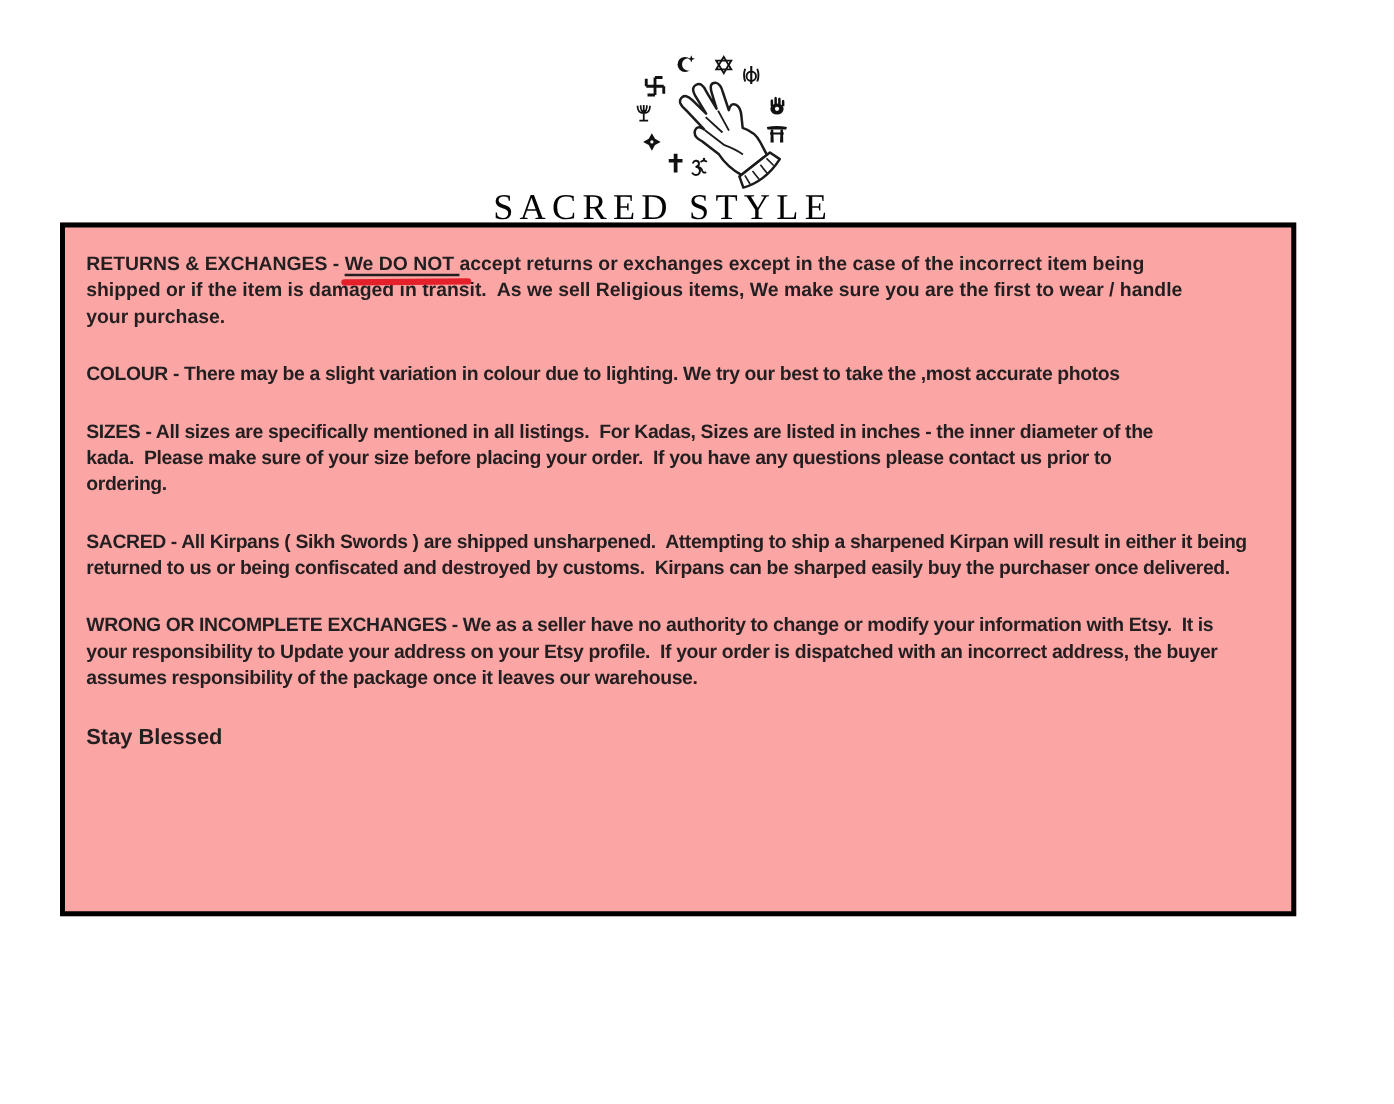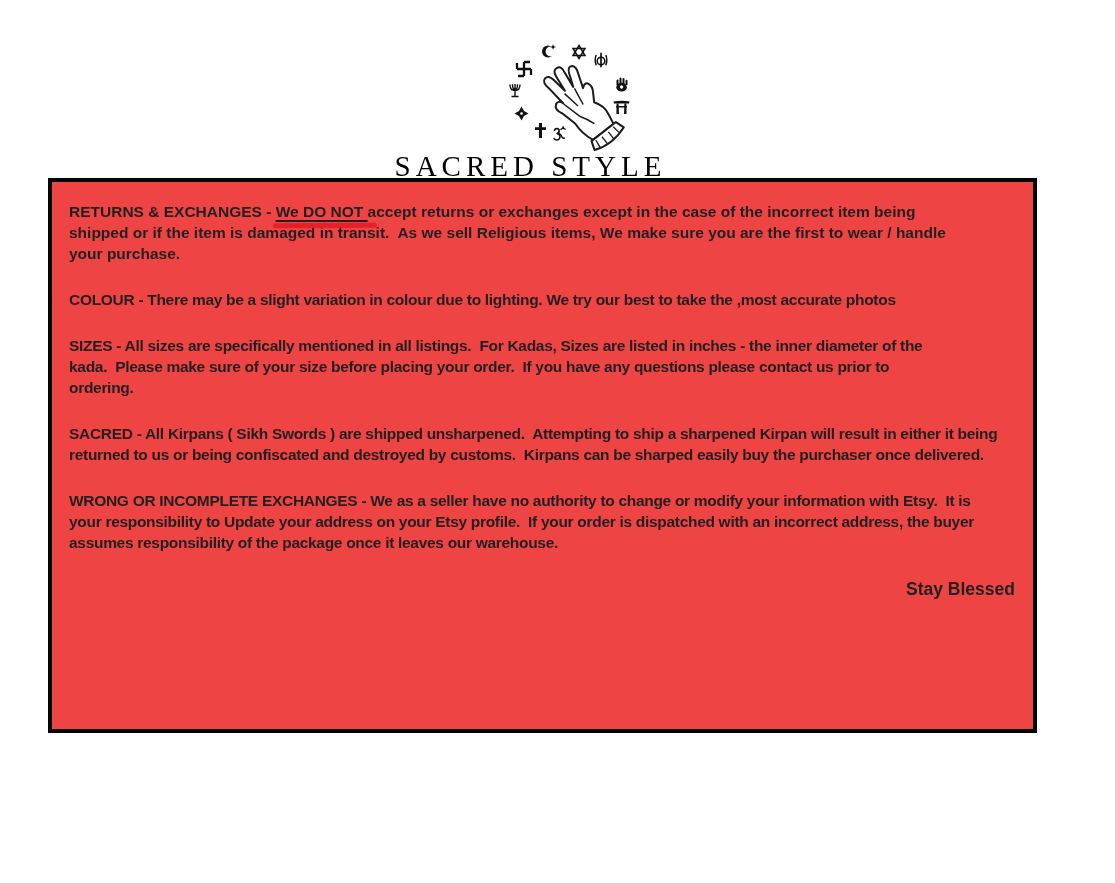--- a/index.html
+++ b/index.html
@@ -21,21 +21,21 @@
   .hands{position:absolute;left:33px;top:20px;width:118px;height:96px;}
   .brand{
     position:absolute;left:0;right:0;top:132px;text-align:center;
     font-family:"Liberation Serif",serif;font-size:29px;font-weight:500;
     letter-spacing:5px;color:#040404;white-space:nowrap;
   }
 
   
   .policy-box{
     position:absolute;left:48px;top:178px;width:989px;min-height:555px;
-    box-sizing:border-box;border:4px solid #000;background:#ef4444;
+    box-sizing:border-box;border:4px solid #000;background:#fca5a5;
     padding:19px 18px 8px 17px;
   }
   .para{
     margin:0 0 25px 0;font-size:15.5px;font-weight:bold;line-height:21px;
     color:var(--ink);white-space:pre-wrap;
   }
   .cond{letter-spacing:-0.3px;}
   .w880{max-width:880px;}
   .w885{max-width:885px;}
   .w910{max-width:910px;}
@@ -45,21 +45,20 @@
     text-decoration-thickness:2px;
     text-underline-offset:3px;
   }
   .dnu::after{
     content:"";position:absolute;left:-3px;right:-9px;bottom:-8px;height:5px;
     background:var(--red);border-radius:3px;transform:rotate(-0.35deg);
   }
   .closing{
     margin:12px 0 12px 0;font-size:17.5px;font-weight:bold;line-height:23px;
     color:var(--ink);
-    text-align:right;
   }
 </style>
 </head>
 <body>
 
 <div class="header">
   <div class="logo-art">
 
     <div class="hands">
       <svg width="118" height="96" viewBox="0 0 118 96">

